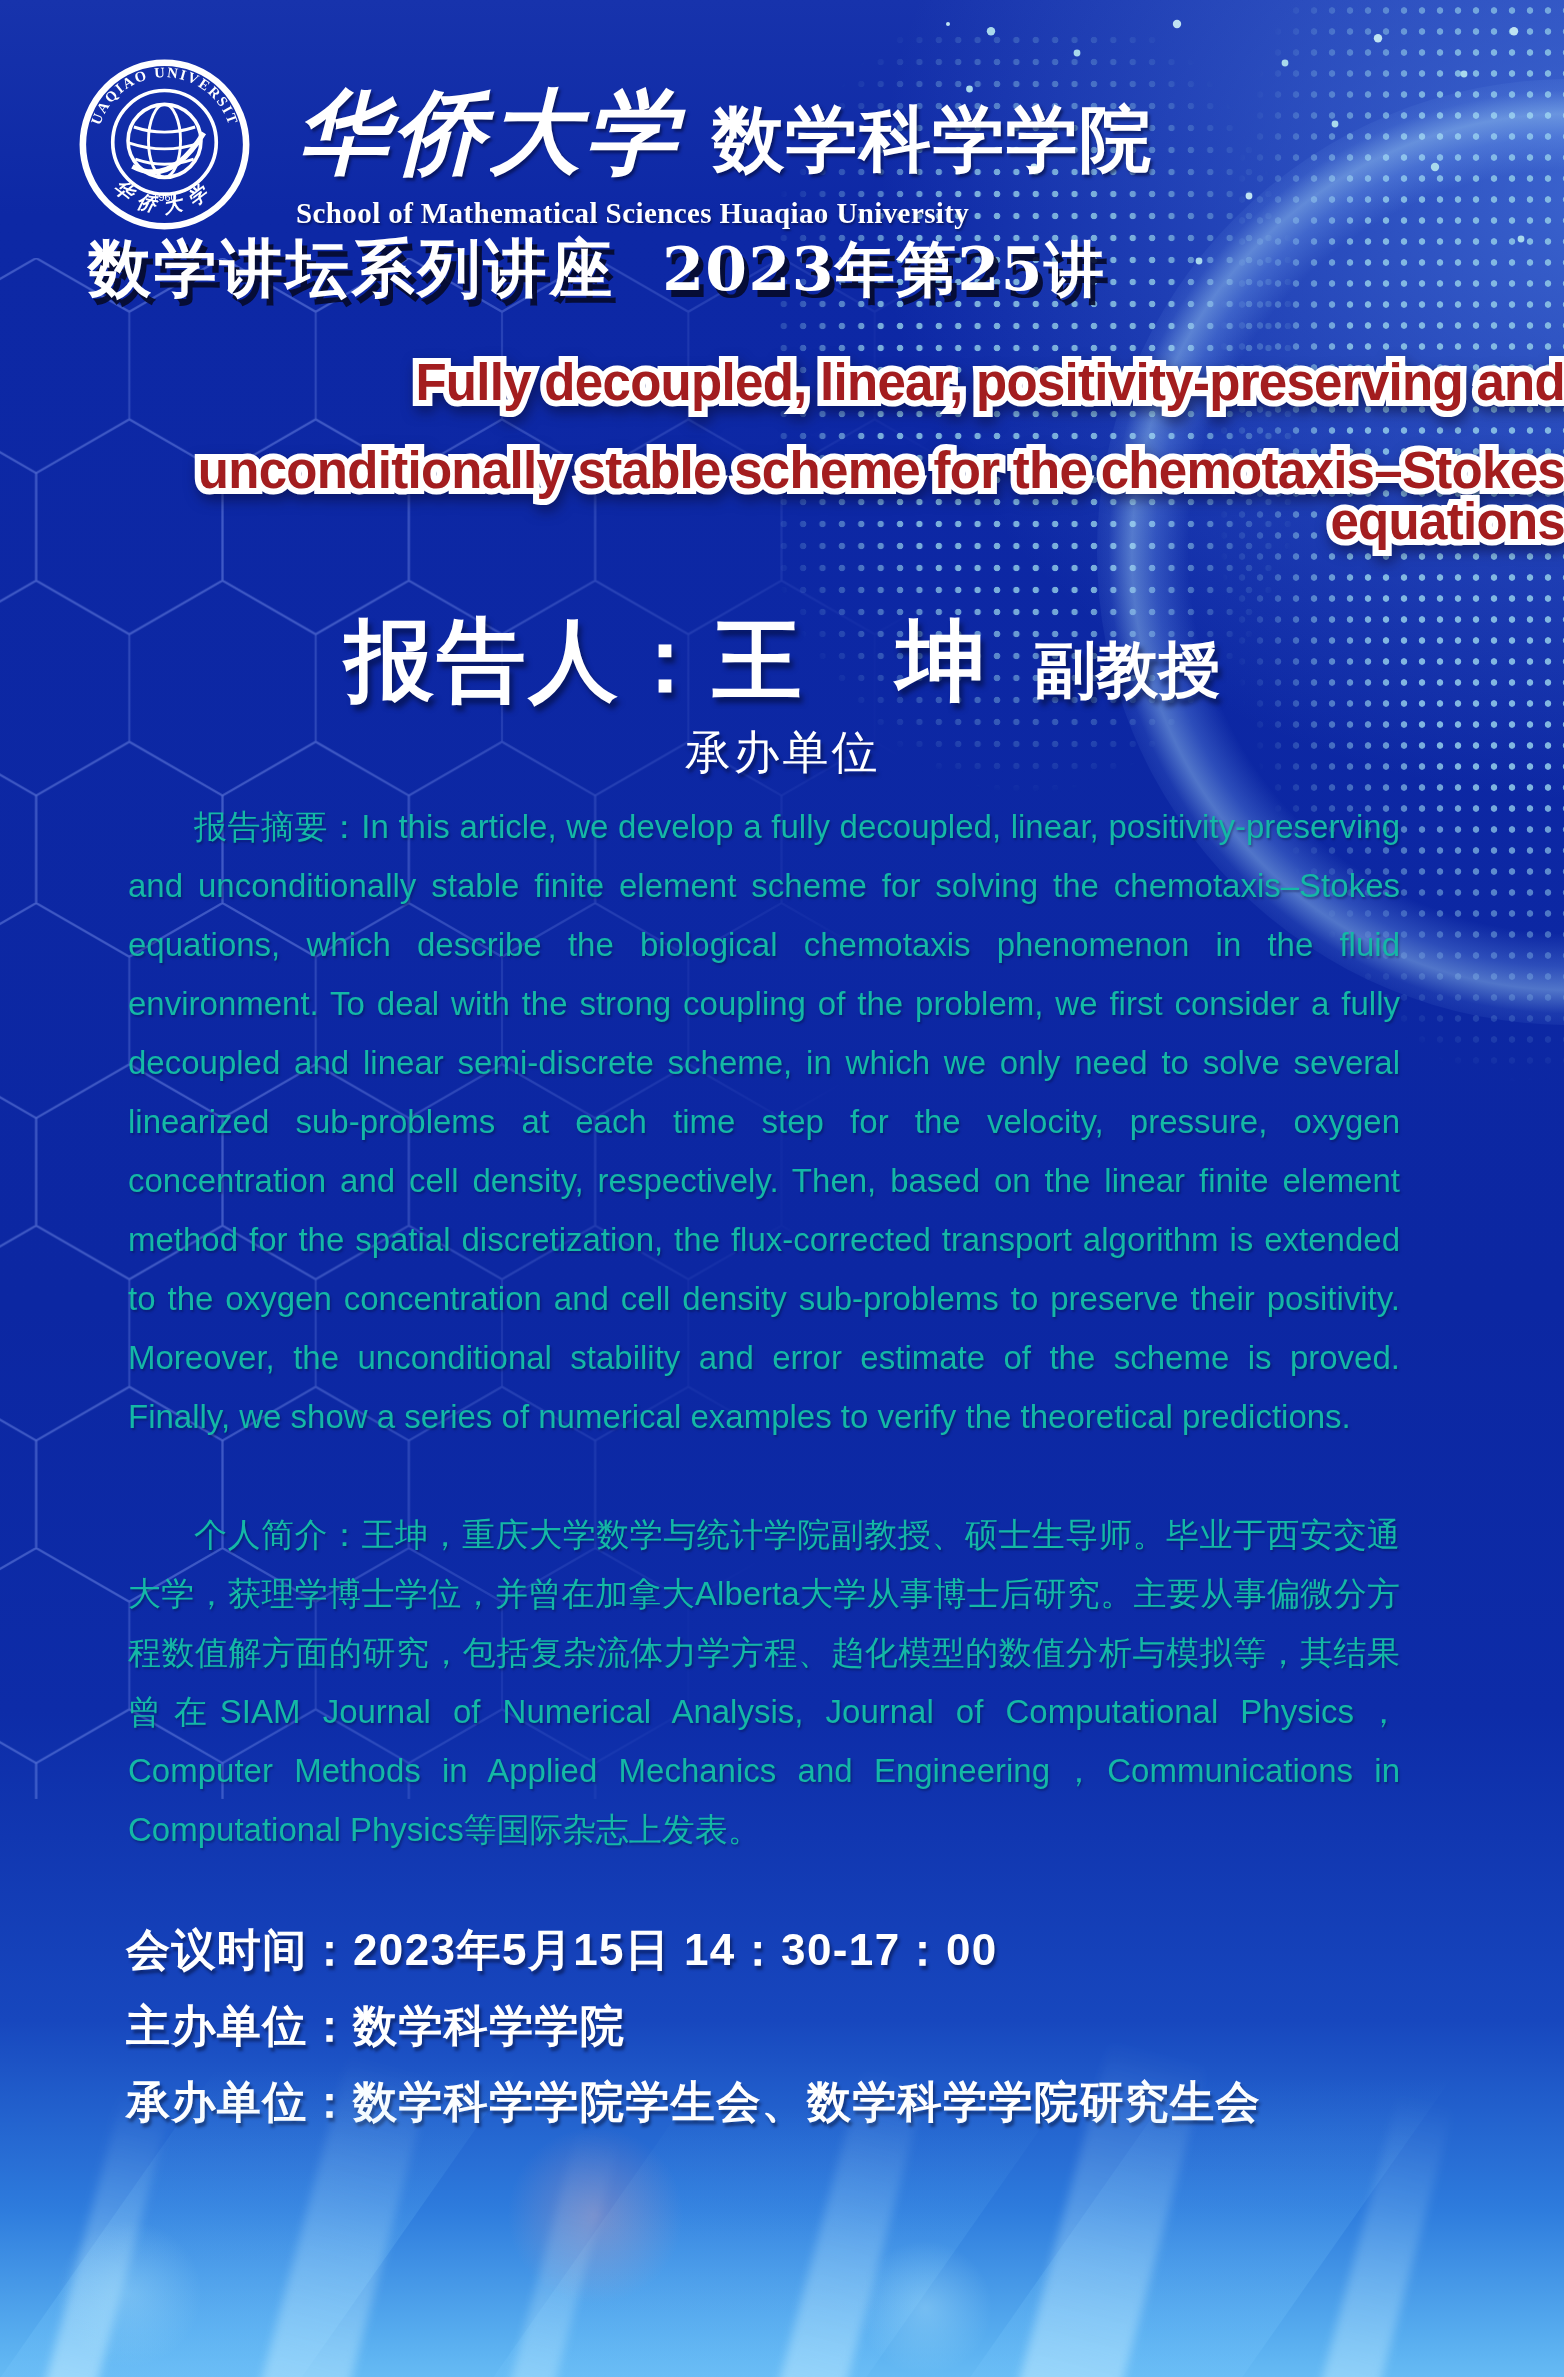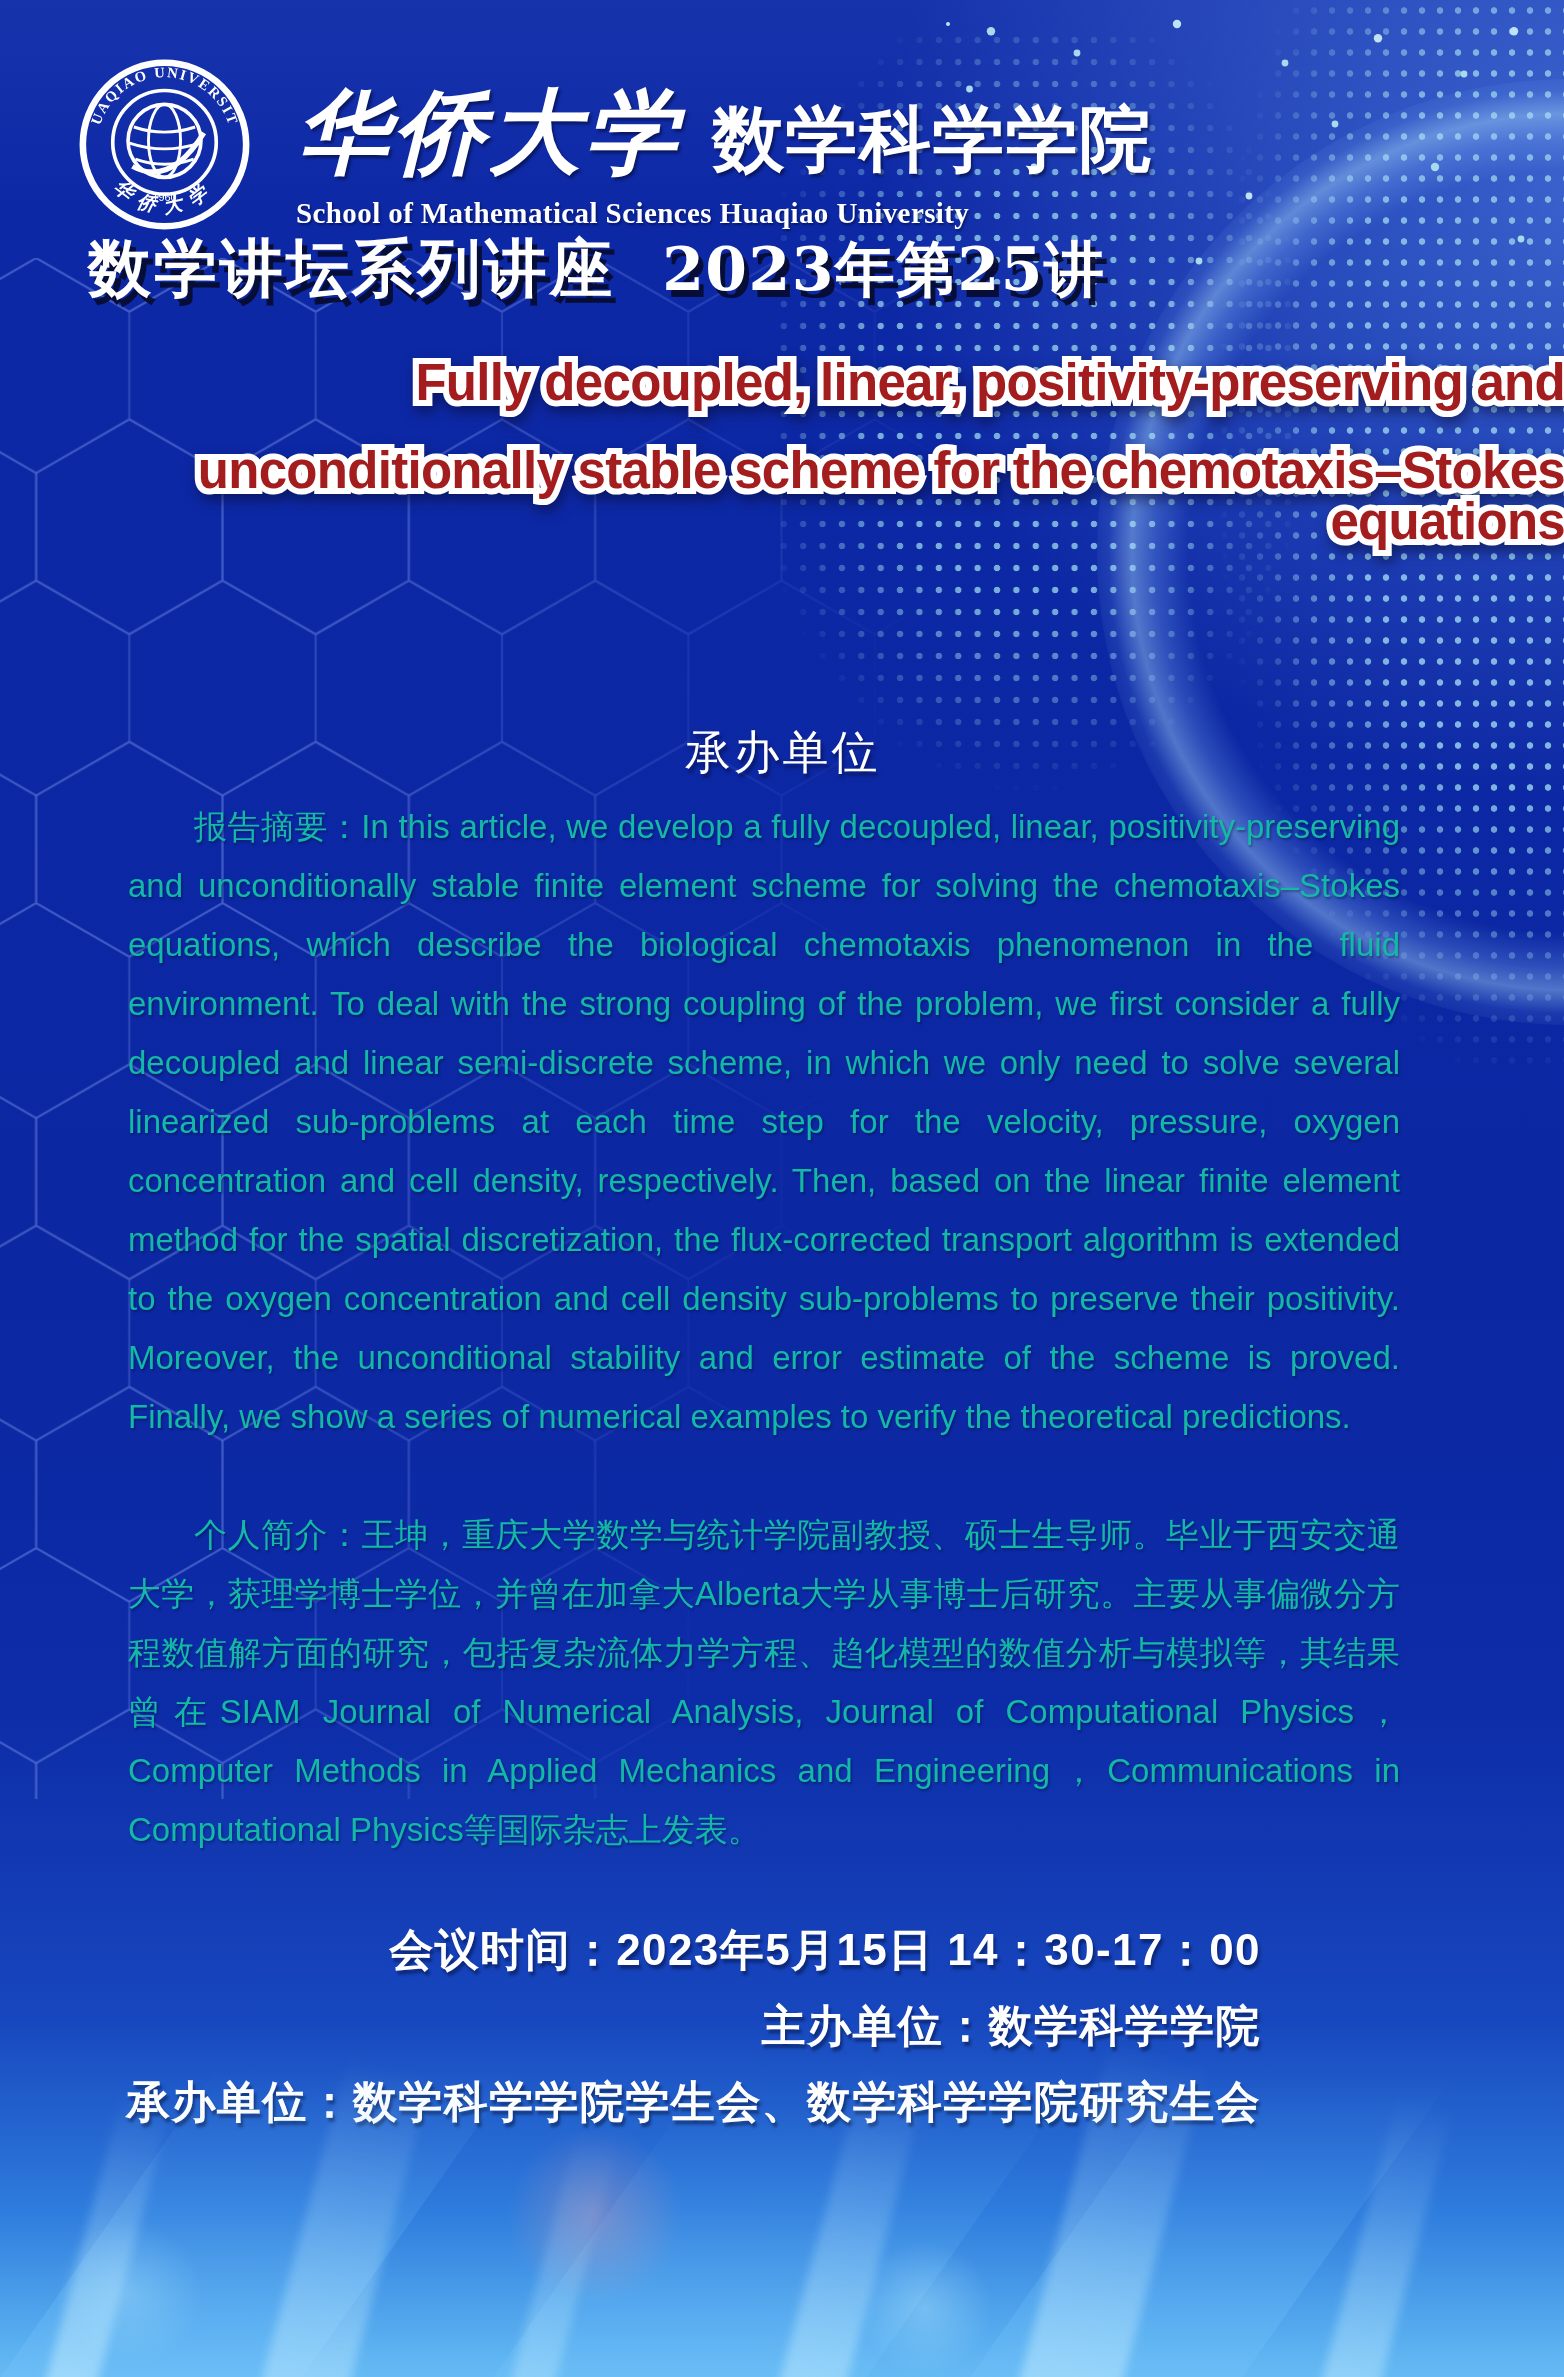--- a/index.html
+++ b/index.html
@@ -96,21 +96,21 @@
   
   .body-text{position:absolute;left:128px;width:1272px;font-size:33px;line-height:59px;
              text-align:justify;text-indent:2em;color:#14b8a6;
              text-shadow:1.4px 2.2px 2.2px rgba(0,8,40,.35);}
   .abstract{top:797px;}
   .bio{top:1505px;}
 
   
   .details{position:absolute;left:126px;top:1912px;font-size:44px;font-weight:700;
            line-height:76px;letter-spacing:1.4px;text-shadow:2.2px 3.6px 2.9px rgba(0,8,40,.45);}
-  .detail-line{white-space:nowrap;text-align:right;}
+  .detail-line{white-space:nowrap;}
 </style>
 </head>
 <body>
 
 <div class="poster">
 
   <div class="bg-base"></div>
   <div class="bg-glow-topright"></div>
   <div class="hex-wrap">
     <svg width="1075" height="1541" viewBox="0 0 1500 2150">
@@ -178,20 +178,23 @@
       </span>
     </div>
     <div>
       <span class="title-line">
         <span class="stroke">unconditionally stable scheme for the chemotaxis–Stokes equations</span>
         <span class="fill">unconditionally stable scheme for the chemotaxis–Stokes equations</span>
       </span>
     </div>
   </div>
 
+  <div class="speaker-line">
+    <span class="speaker-big">报告人：</span><span class="speaker-big">王　坤</span><span class="speaker-title">副教授</span>
+  </div>
   <div class="affiliation">承办单位</div>
 
   <div class="body-text abstract">报告摘要：In this article, we develop a fully decoupled, linear, positivity-preserving and unconditionally stable finite element scheme for solving the chemotaxis–Stokes equations, which describe the biological chemotaxis phenomenon in the fluid environment. To deal with the strong coupling of the problem, we first consider a fully decoupled and linear semi-discrete scheme, in which we only need to solve several linearized sub-problems at each time step for the velocity, pressure, oxygen concentration and cell density, respectively. Then, based on the linear finite element method for the spatial discretization, the flux-corrected transport algorithm is extended to the oxygen concentration and cell density sub-problems to preserve their positivity. Moreover, the unconditional stability and error estimate of the scheme is proved. Finally, we show a series of numerical examples to verify the theoretical predictions.</div>
 
   <div class="body-text bio">个人简介：王坤，重庆大学数学与统计学院副教授、硕士生导师。毕业于西安交通大学，获理学博士学位，并曾在加拿大Alberta大学从事博士后研究。主要从事偏微分方程数值解方面的研究，包括复杂流体力学方程、趋化模型的数值分析与模拟等，其结果曾在SIAM Journal of Numerical Analysis, Journal of Computational Physics，Computer Methods in Applied Mechanics and Engineering，Communications in Computational Physics等国际杂志上发表。</div>
 
   <div class="details">
     <div class="detail-line">会议时间：2023年5月15日 14：30-17：00</div>
     <div class="detail-line">主办单位：数学科学学院</div>
     <div class="detail-line">承办单位：数学科学学院学生会、数学科学学院研究生会</div>

